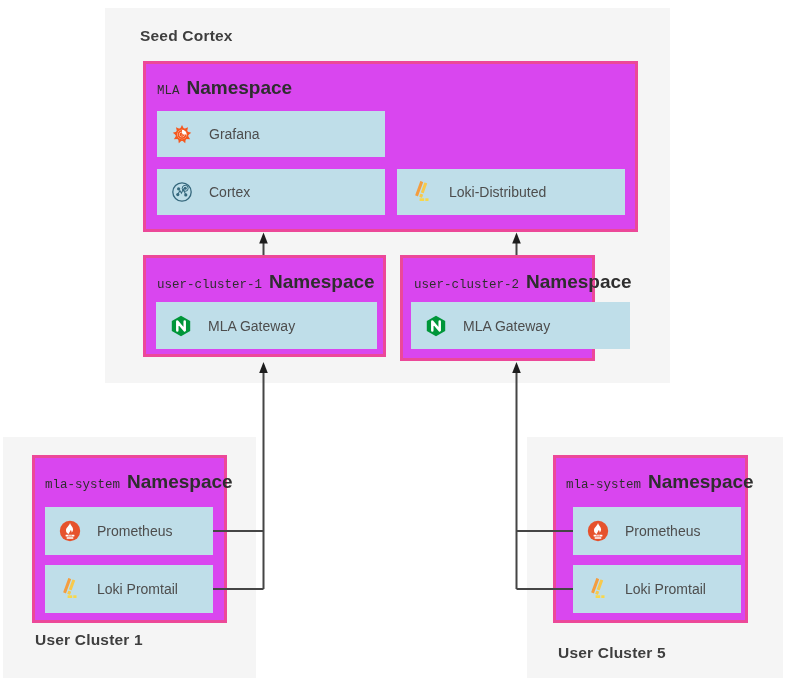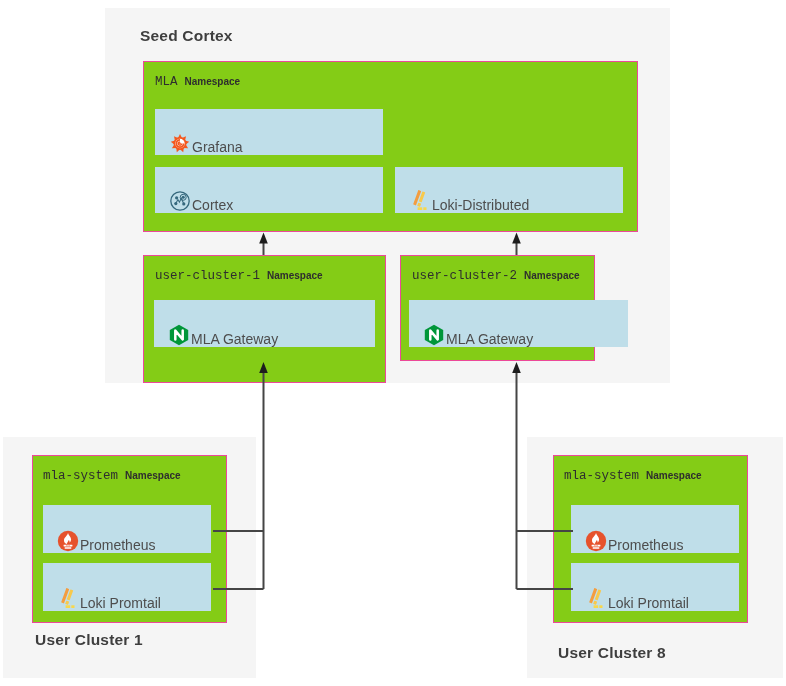--- a/index.html
+++ b/index.html
@@ -1,24 +1,24 @@
 <!DOCTYPE html>
 <html><head>
 <meta charset="utf-8">
 <style>
   html,body{margin:0;padding:0;background:#fff;}
   .canvas{position:relative;width:786px;height:686px;background:#fff;overflow:hidden;
           font-family:"Liberation Sans",sans-serif;}
   .cluster{position:absolute;background:#f5f5f5;}
   .cluster-title{position:absolute;font-size:15.5px;font-weight:600;color:#3e3e3e;letter-spacing:.2px;white-space:nowrap;}
-  .ns-box{position:absolute;background:#84cc16;border:1px solid #ec4899;box-sizing:border-box;text-decoration:underline;}
+  .ns-box{position:absolute;background:#d946ef;border:3px solid #ec4899;box-sizing:border-box;text-decoration:underline;}
   .ns-header{position:absolute;display:flex;align-items:baseline;gap:7px;white-space:nowrap;}
   .mono{font-family:"Liberation Mono","DejaVu Sans Mono",monospace;font-size:12.5px;color:#2e2e2e;}
-  .ns-type{font-weight:700;font-size:10px;color:#2e2e2e;}
-  .svc{position:absolute;background:#bfdee9;display:flex;align-items:flex-end;
+  .ns-type{font-weight:700;font-size:19px;color:#2e2e2e;}
+  .svc{position:absolute;background:#bfdee9;display:flex;align-items:center;gap:15px;
        padding-left:13px;box-sizing:border-box;}
   .svc-label{font-size:14px;color:#4d4d4d;white-space:nowrap;}
   .icon{width:24px;height:24px;display:flex;align-items:center;justify-content:center;flex:0 0 auto;}
   .icon svg{width:24px;height:24px;display:block;}
   .overlay{position:absolute;left:0;top:0;width:786px;height:686px;pointer-events:none;z-index:5;}
 </style>
 </head>
 <body>
 
 <div class="canvas">
@@ -81,21 +81,21 @@
               <rect x="11.3" y="13.6" width="3" height="3.6" rx=".4" fill="#f8c94b"></rect>
             </g>
             <rect x="9.6" y="18.3" width="4.6" height="2.7" fill="#f8d74b"></rect>
             <rect x="15.3" y="18.3" width="3.2" height="2.7" fill="#f8d74b"></rect>
           </svg>
         </span>
         <span class="svc-label">Loki-Distributed</span>
       </div>
     </div>
 
-    <div class="ns-box" style="left:38px;top:247px;width:243px;height:128px;padding-left:13px;">
+    <div class="ns-box" style="left:38px;top:247px;width:243px;height:102px;padding-left:13px;">
       <div class="ns-header" style="left:11px;top:13px;">
         <span class="mono">user-cluster-1</span>
         <span class="ns-type">Namespace</span>
       </div>
       <div class="svc" style="left:10px;top:44px;width:221px;height:47px;">
         <span class="icon">
           <svg viewBox="0 0 24 24">
             <polygon points="12,1.8 21.2,7 21.2,17 12,22.2 2.8,17 2.8,7" fill="#009639"></polygon>
             <path d="M8.3 16.4 L8.3 7.6 L15.7 16.4 L15.7 7.6" fill="none" stroke="#fff" stroke-width="2.5" stroke-linecap="round" stroke-linejoin="round"></path>
           </svg>
@@ -185,21 +185,21 @@
               <rect x="11.3" y="1.8" width="3" height="10.6" rx=".4" fill="#f8c94b"></rect>
               <rect x="11.3" y="13.6" width="3" height="3.6" rx=".4" fill="#f8c94b"></rect>
             </g>
             <rect x="9.6" y="18.3" width="4.6" height="2.7" fill="#f8d74b"></rect>
             <rect x="15.3" y="18.3" width="3.2" height="2.7" fill="#f8d74b"></rect>
           </svg>
         </span>
         <span class="svc-label">Loki Promtail</span>
       </div>
     </div>
-    <div class="cluster-title" style="left:31px;top:207px;">User Cluster 8</div>
+    <div class="cluster-title" style="left:31px;top:207px;">User Cluster 5</div>
   </section>
 
   <svg class="overlay" viewBox="0 0 786 686">
 
     <path d="M263.5 255 V243" stroke="#454545" stroke-width="2" fill="none"></path>
     <polygon points="263.5,232.5 259.2,243.5 267.8,243.5" fill="#1d1d1d"></polygon>
     <path d="M516.5 255 V243" stroke="#454545" stroke-width="2" fill="none"></path>
     <polygon points="516.5,232.5 512.2,243.5 520.8,243.5" fill="#1d1d1d"></polygon>
 
     <path d="M213 531 H263.5 M213 589 H263.5 M263.5 589 V372" stroke="#454545" stroke-width="2" fill="none"></path>

